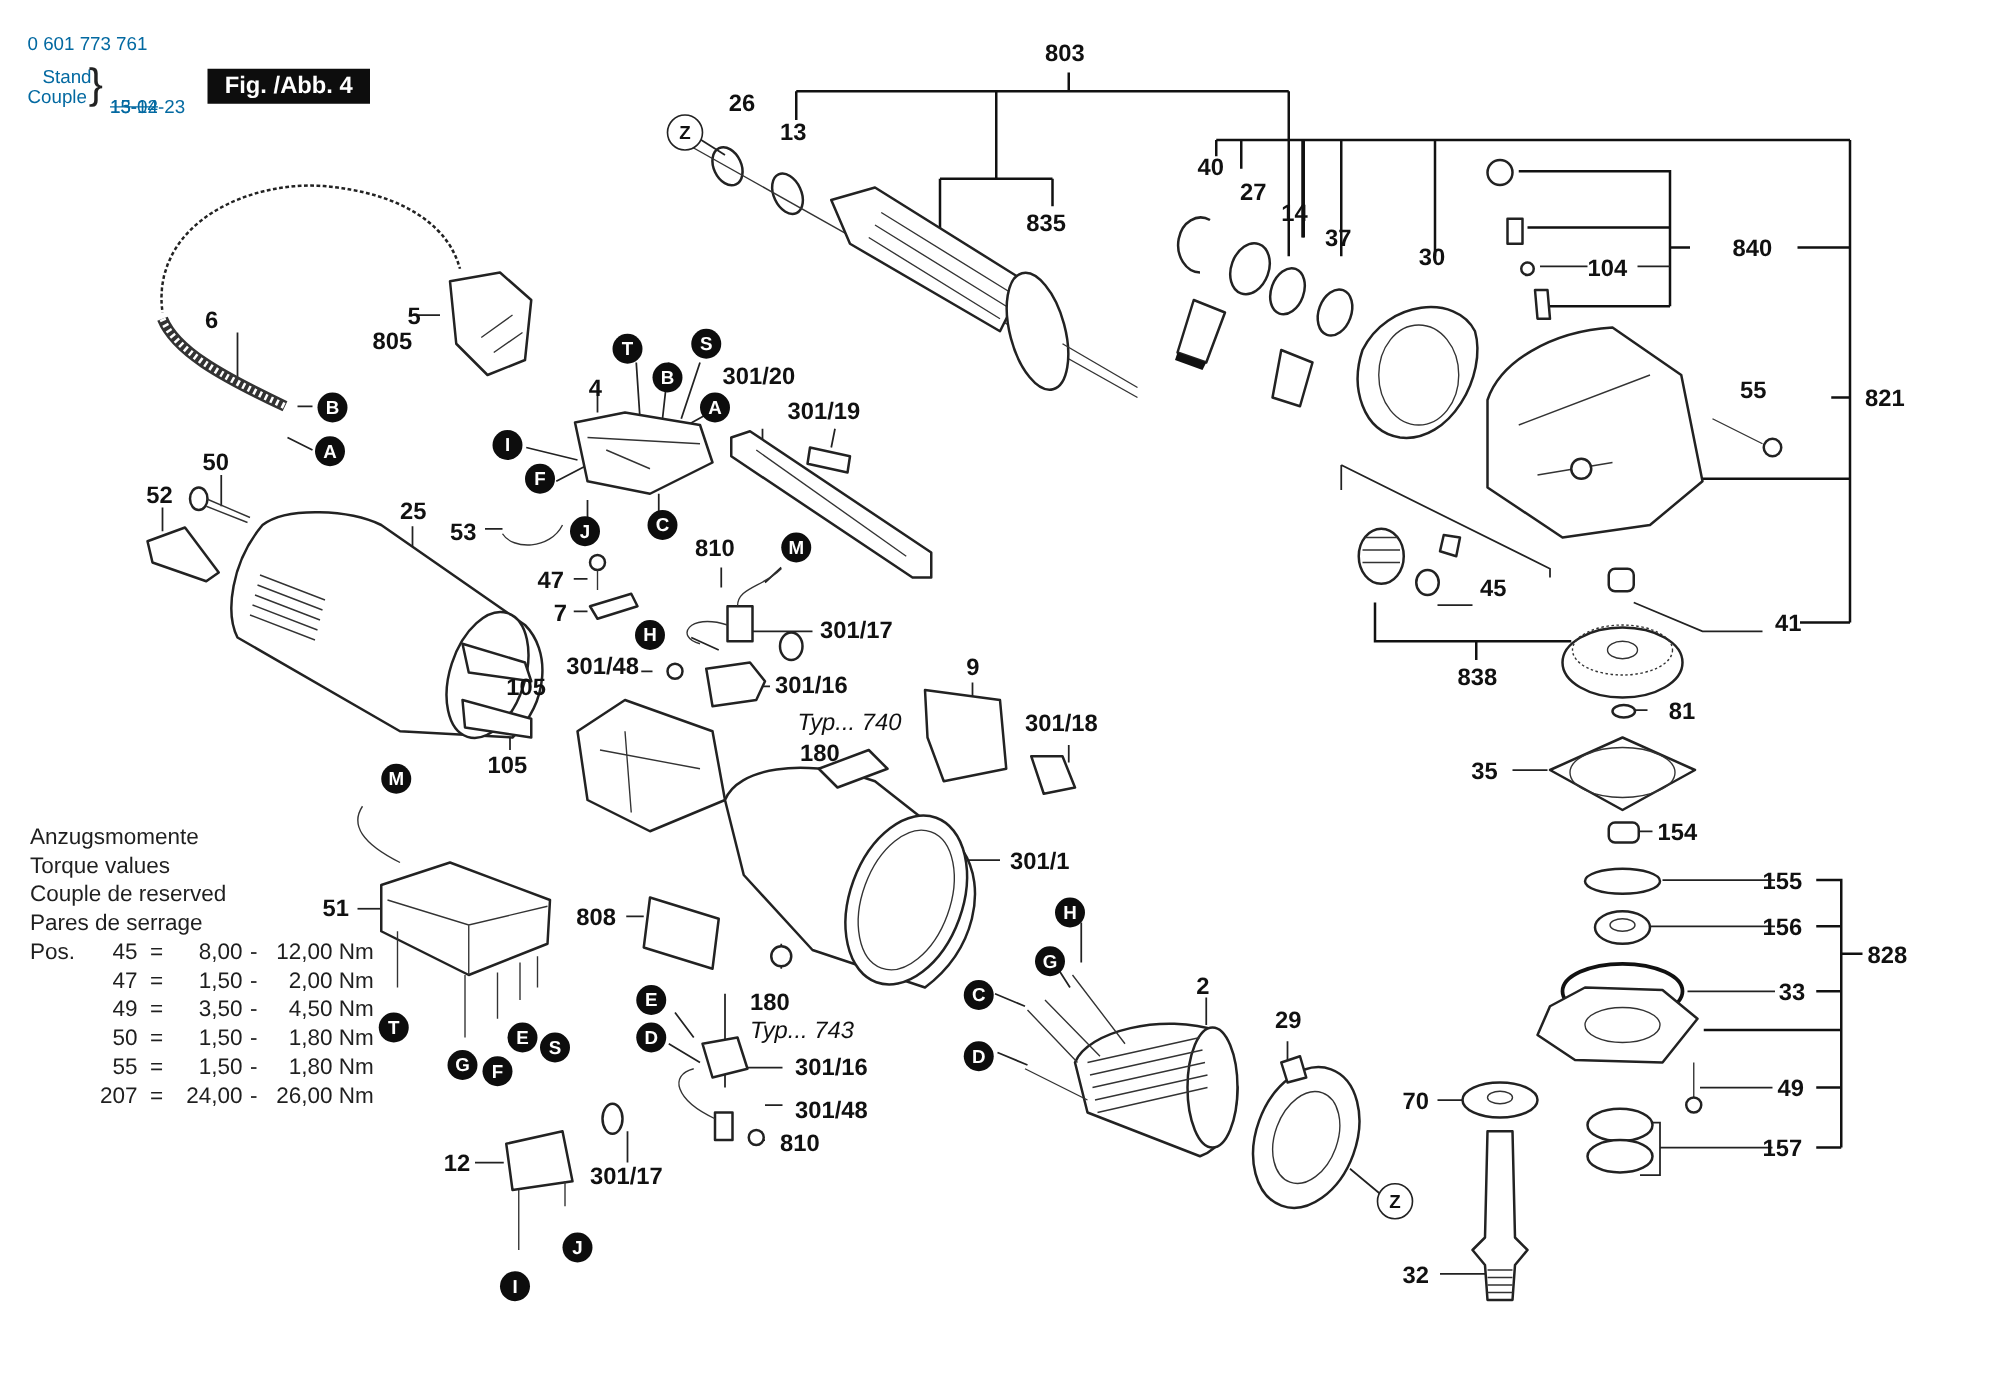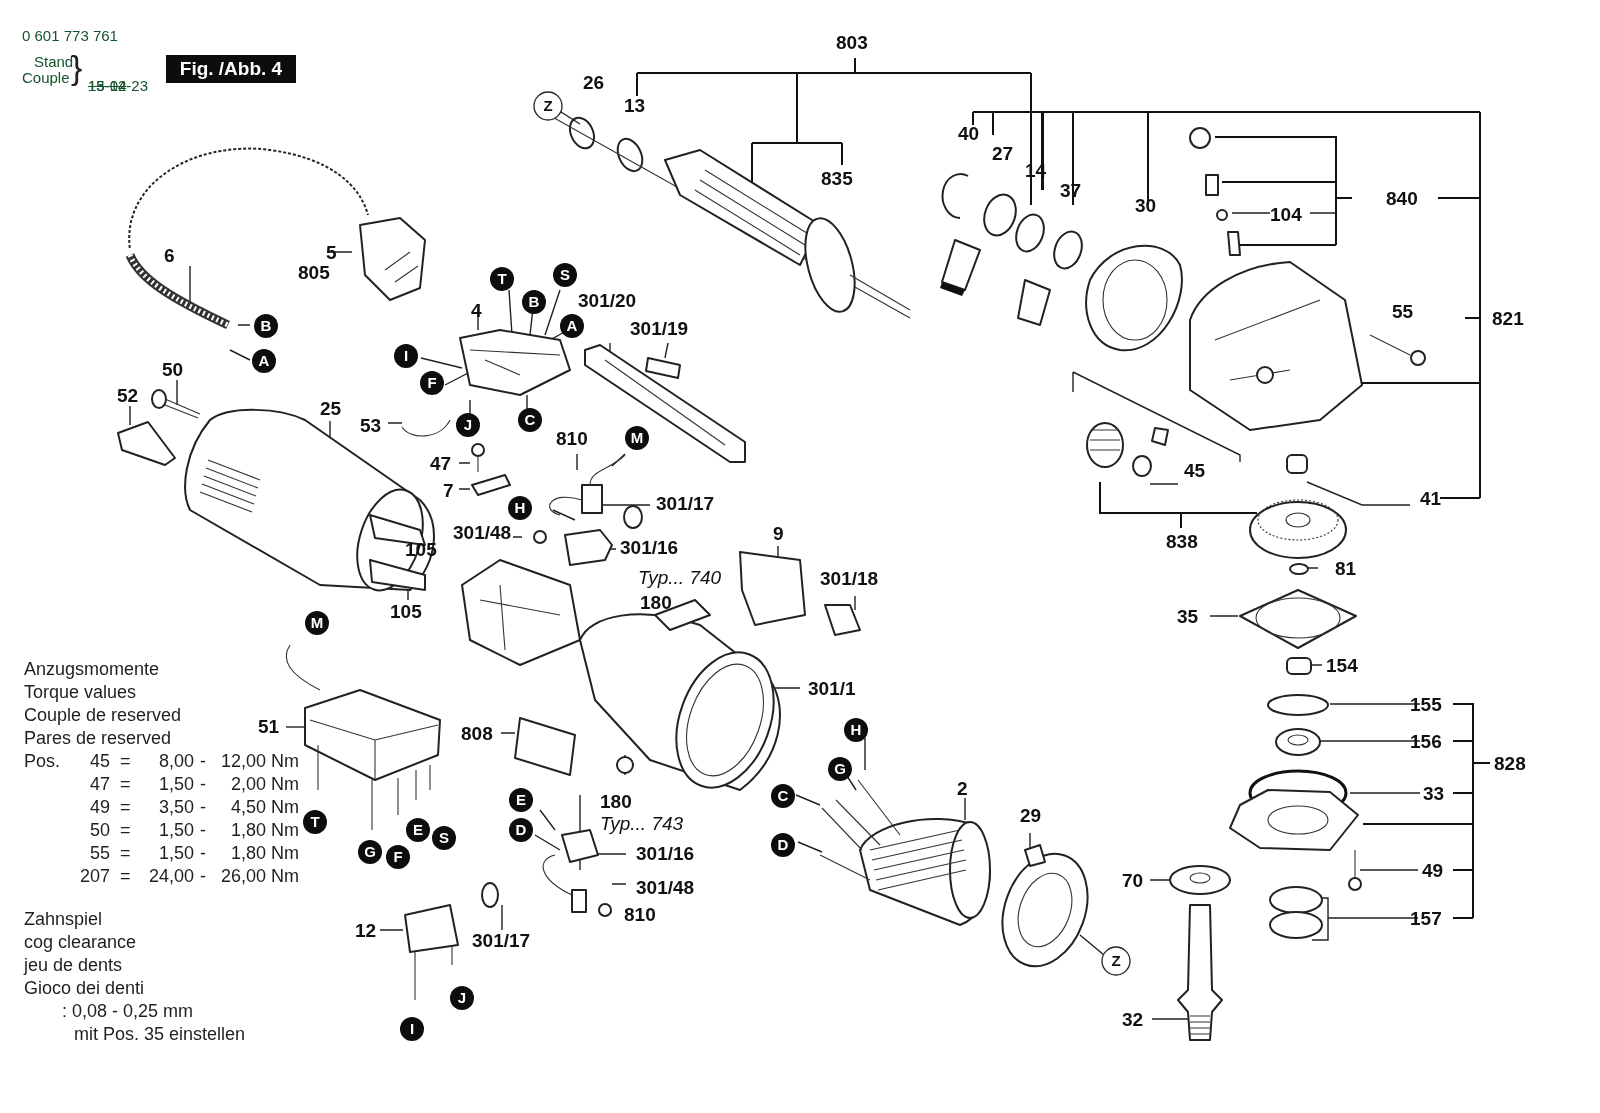--- a/index.html
+++ b/index.html
@@ -1,19 +1,19 @@
 <!DOCTYPE html>
 <html><head>
 <meta charset="utf-8">
 <style>
   html, body { margin: 0; padding: 0; background: #ffffff; }
   body { width: 1600px; height: 1113px; position: relative; overflow: hidden;
          font-family: "Liberation Sans", sans-serif; color: #1a1a1a; }
   #diagram { position: absolute; left: 0; top: 0; width: 1600px; height: 1113px; }
-  .hdr { position: absolute; font-size: 15px; line-height: 17px; color: #14532d; }
+  .hdr { position: absolute; font-size: 15px; line-height: 17px; color: #0369a1; }
   .hdr-code { left: 22px; top: 27px; font-size: 15px; }
   .hdr-stand { left: 22px; top: 53px; margin-left: 12px; }
   .hdr-issue { left: 22px; top: 69px; }
   .hdr-brace { position: absolute; left: 71px; top: 50px; font-size: 34px; line-height: 34px; font-weight: 300; color:#222; }
   .hdr-old { left: 88px; top: 53px; text-decoration: line-through; margin-top: 24px; }
   .hdr-new { left: 88px; top: 77px; }
   .fig-badge { position: absolute; left: 166px; top: 55px; width: 130px; height: 28px;
                background: #0d0d0d; color: #fff; font-weight: bold; font-size: 19px;
                line-height: 28px; text-align: center; }
   .note { position: absolute; font-size: 18px; line-height: 23px; color: #1f1f1f; }
@@ -420,33 +420,25 @@
     <g>
       <circle class="zc" cx="1116" cy="961" r="14"></circle>
       <text class="zt" x="1116" y="966" text-anchor="middle">Z</text>
     </g>
   </svg>
 
   <div class="note torque">
     <div>Anzugsmomente</div>
     <div>Torque values</div>
     <div>Couple de reserved</div>
-    <div>Pares de reserved</div>
+    <div>Pares de serrage</div>
     <div id="torque-rows">
         <div class="torque-row"><span style="position: absolute; left: 0px;">Pos.</span><span style="position: absolute; left: 52px; width: 34px; text-align: right;">45</span><span style="position: absolute; left: 96px;">=</span><span style="position: absolute; left: 112px; width: 58px; text-align: right;">8,00</span><span style="position: absolute; left: 176px;">-</span><span style="position: absolute; left: 186px; width: 56px; text-align: right;">12,00</span><span style="position: absolute; left: 247px;">Nm</span></div>
         <div class="torque-row"><span style="position: absolute; left: 0px;"></span><span style="position: absolute; left: 52px; width: 34px; text-align: right;">47</span><span style="position: absolute; left: 96px;">=</span><span style="position: absolute; left: 112px; width: 58px; text-align: right;">1,50</span><span style="position: absolute; left: 176px;">-</span><span style="position: absolute; left: 186px; width: 56px; text-align: right;">2,00</span><span style="position: absolute; left: 247px;">Nm</span></div>
         <div class="torque-row"><span style="position: absolute; left: 0px;"></span><span style="position: absolute; left: 52px; width: 34px; text-align: right;">49</span><span style="position: absolute; left: 96px;">=</span><span style="position: absolute; left: 112px; width: 58px; text-align: right;">3,50</span><span style="position: absolute; left: 176px;">-</span><span style="position: absolute; left: 186px; width: 56px; text-align: right;">4,50</span><span style="position: absolute; left: 247px;">Nm</span></div>
         <div class="torque-row"><span style="position: absolute; left: 0px;"></span><span style="position: absolute; left: 52px; width: 34px; text-align: right;">50</span><span style="position: absolute; left: 96px;">=</span><span style="position: absolute; left: 112px; width: 58px; text-align: right;">1,50</span><span style="position: absolute; left: 176px;">-</span><span style="position: absolute; left: 186px; width: 56px; text-align: right;">1,80</span><span style="position: absolute; left: 247px;">Nm</span></div>
         <div class="torque-row"><span style="position: absolute; left: 0px;"></span><span style="position: absolute; left: 52px; width: 34px; text-align: right;">55</span><span style="position: absolute; left: 96px;">=</span><span style="position: absolute; left: 112px; width: 58px; text-align: right;">1,50</span><span style="position: absolute; left: 176px;">-</span><span style="position: absolute; left: 186px; width: 56px; text-align: right;">1,80</span><span style="position: absolute; left: 247px;">Nm</span></div>
         <div class="torque-row"><span style="position: absolute; left: 0px;"></span><span style="position: absolute; left: 52px; width: 34px; text-align: right;">207</span><span style="position: absolute; left: 96px;">=</span><span style="position: absolute; left: 112px; width: 58px; text-align: right;">24,00</span><span style="position: absolute; left: 176px;">-</span><span style="position: absolute; left: 186px; width: 56px; text-align: right;">26,00</span><span style="position: absolute; left: 247px;">Nm</span></div>
       </div>
   </div>
 
-  <div class="note cog">
-    <div>Zahnspiel</div>
-    <div>cog clearance</div>
-    <div>jeu de dents</div>
-    <div>Gioco dei denti</div>
-    <div style="padding-left:38px">: 0,08 - 0,25 mm</div>
-    <div style="padding-left:50px">mit Pos. 35 einstellen</div>
-  </div>
 
 </div>
 
 </body></html>

